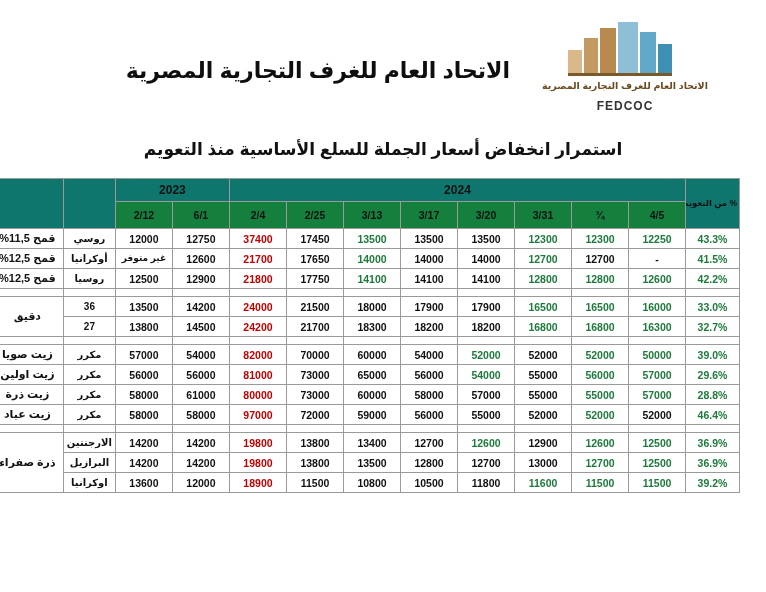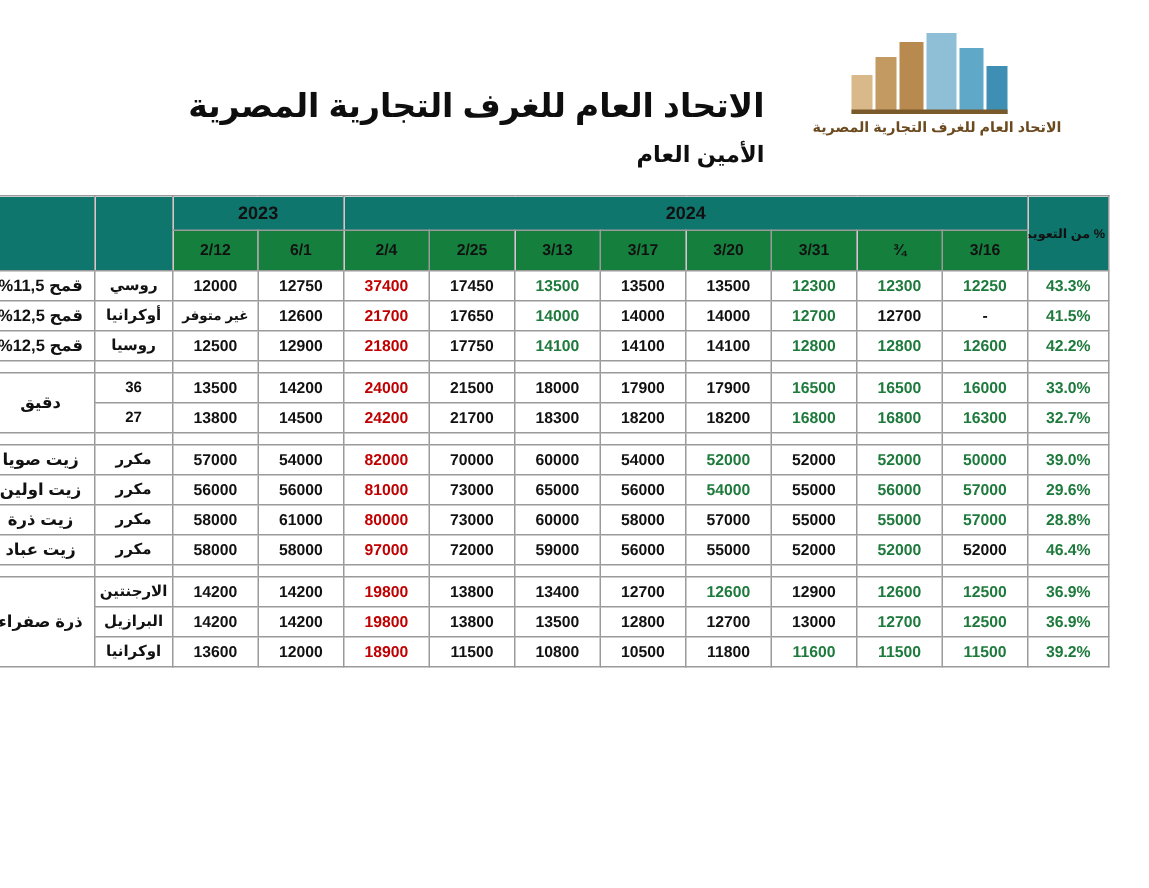--- a/index.html
+++ b/index.html
@@ -89,38 +89,39 @@
   .small-2{font-size:9px;line-height:1.05;}
 </style>
 </head>
 <body>
 
 <div class="page">
 
   <div class="header">
     <div class="header-titles">
       <div class="org-title">الاتحاد العام للغرف التجارية المصرية</div>
-      <div class="org-sub">الأمين العام</div>
     </div>
     <div class="logo-block">
       <div class="logo-mark">
         <svg width="150" height="56" viewBox="0 0 150 56" xmlns="http://www.w3.org/2000/svg">
           <rect x="18" y="30" width="14" height="26" fill="#d9b98a"></rect>
           <rect x="34" y="18" width="14" height="38" fill="#c49a63"></rect>
           <rect x="50" y="8" width="16" height="48" fill="#b98a4f"></rect>
           <rect x="68" y="2" width="20" height="54" fill="#8fbfd6"></rect>
           <rect x="90" y="12" width="16" height="44" fill="#5fa8c8"></rect>
           <rect x="108" y="24" width="14" height="32" fill="#3f8fb5"></rect>
           <rect x="18" y="53" width="104" height="3" fill="#7a5a2a"></rect>
         </svg>
       </div>
       <div class="logo-ar">الاتحاد العام للغرف التجارية المصرية</div>
+      <div class="logo-acr">FEDCOC</div>
     </div>
   </div>
 
+  <div class="doc-title">استمرار انخفاض أسعار الجملة للسلع الأساسية منذ التعويم</div>
 
   <div class="table-wrap">
     <table>
       <colgroup>
         <col class="col-pct">
         <col class="col-num">
           <col class="col-num">
           <col class="col-num">
           <col class="col-num">
           <col class="col-num">
@@ -134,21 +135,21 @@
       </colgroup>
       <thead>
         <tr>
           <th class="hdr-year" rowspan="2" style="font-size:8.5px;line-height:1.15;">% من التعويم</th>
           <th class="hdr-year" colspan="8">2024</th>
           <th class="hdr-year" colspan="2">2023</th>
           <th class="hdr-year" rowspan="2"></th>
           <th class="hdr-year" rowspan="2"></th>
         </tr>
         <tr id="date-row">
-            <th class="hdr-date">3/16</th>
+            <th class="hdr-date">4/5</th>
             <th class="hdr-date">¾</th>
             <th class="hdr-date">3/31</th>
             <th class="hdr-date">3/20</th>
             <th class="hdr-date">3/17</th>
             <th class="hdr-date">3/13</th>
             <th class="hdr-date">2/25</th>
             <th class="hdr-date">2/4</th>
             <th class="hdr-date">6/1</th>
             <th class="hdr-date">2/12</th>
           </tr>

